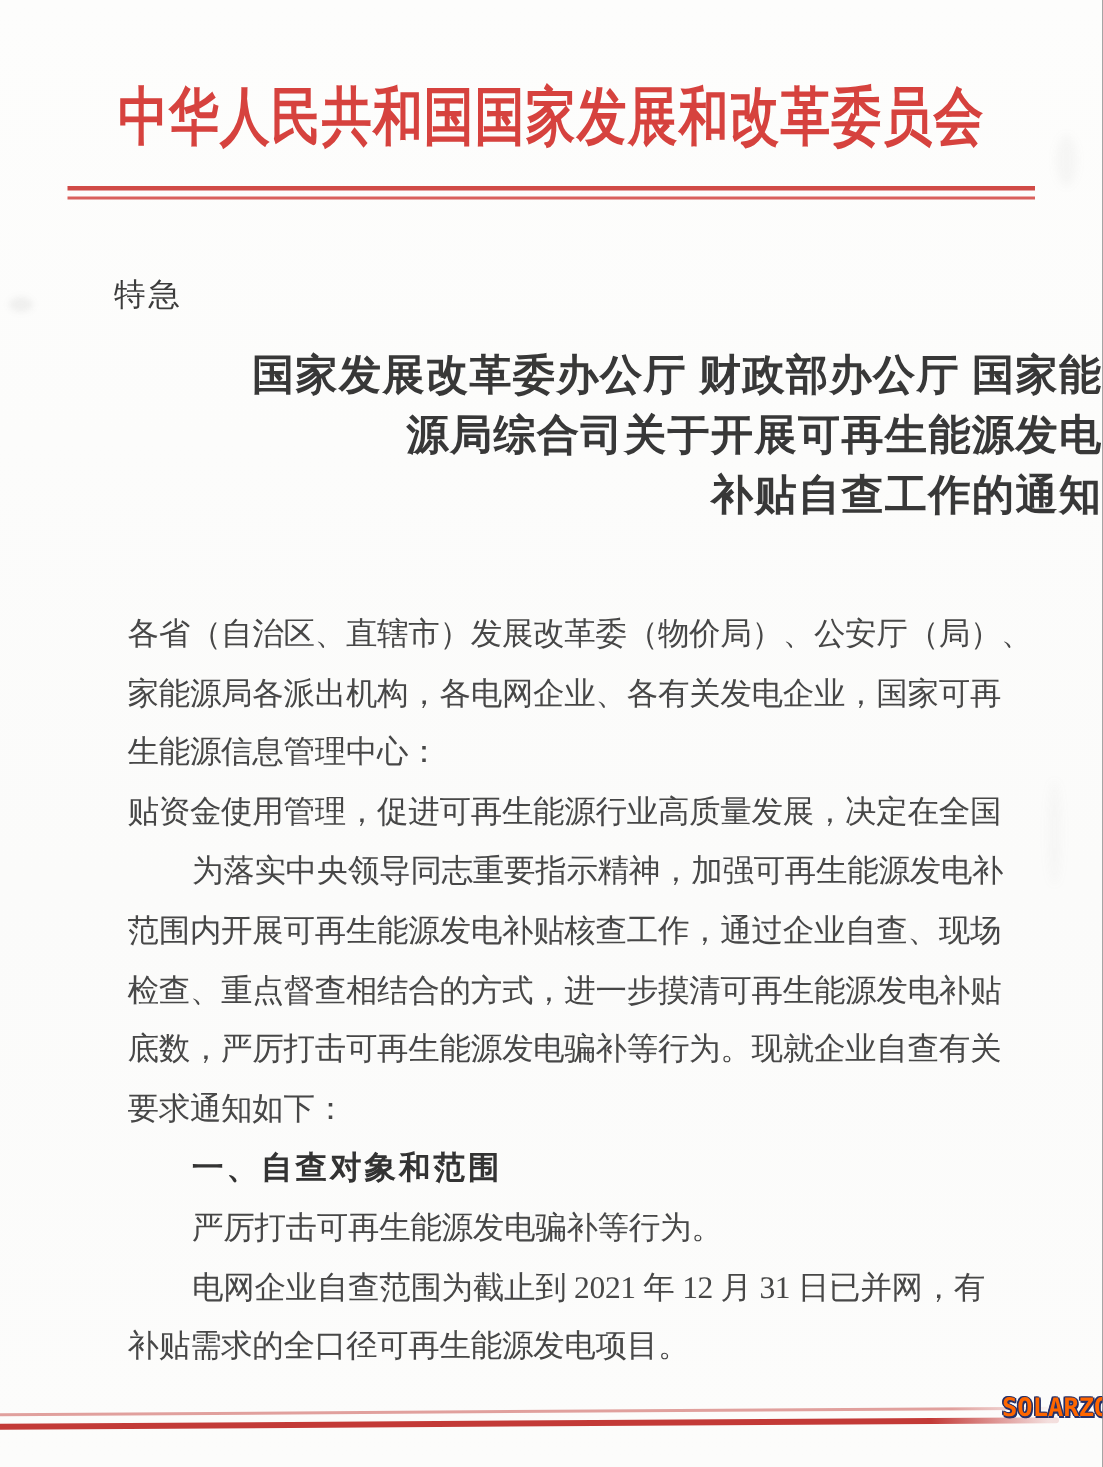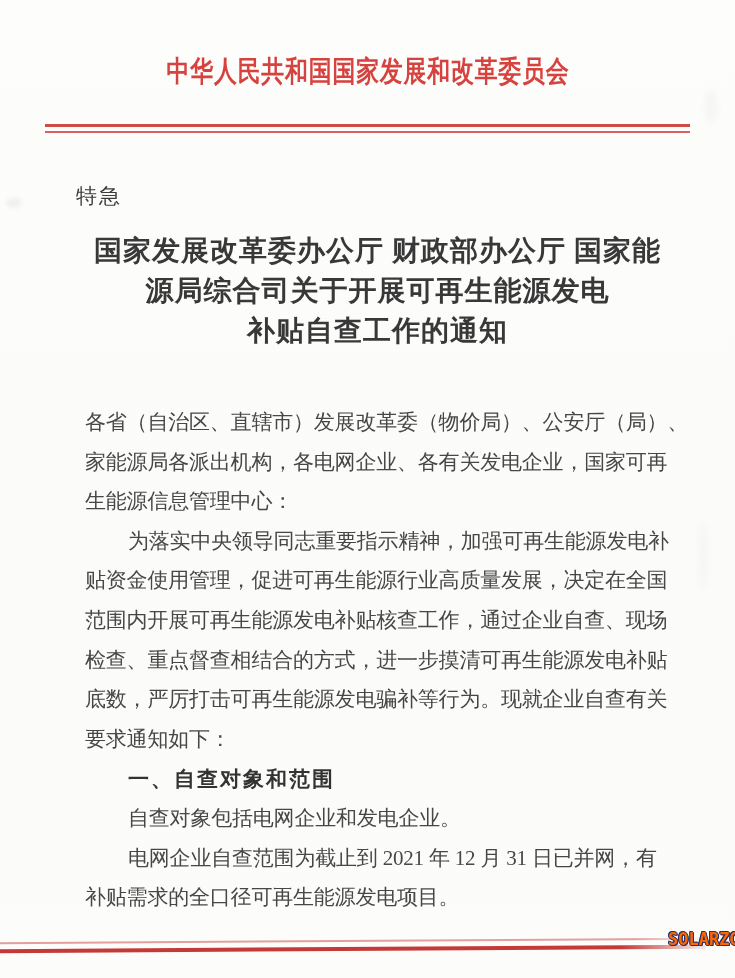--- a/index.html
+++ b/index.html
@@ -11,21 +11,21 @@
     background: linear-gradient(180deg, #fdfdfc 0%, #fbfbfa 60%, #fcfcfb 100%);
     overflow: hidden;
     font-family: "Liberation Serif", serif;
   }
 
   
   .letterhead {
     position: absolute;
     top: 56px; left: 0; right: 0;
     text-align: center;
-    font-size: 29px;
+    font-size: 42px;
     font-weight: bold;
     color: #d6423e;
     line-height: 1.1;
     white-space: nowrap;
   }
   .letterhead .squeeze {
     display: inline-block;
     transform: scaleX(0.79);
     transform-origin: center;
     letter-spacing: 1px;
@@ -51,21 +51,21 @@
     font-size: 21px;
     font-weight: normal;
     color: #3c3c3c;
     letter-spacing: 2px;
   }
 
   
   .doc-title {
     position: absolute;
     left: 0; right: 0; top: 231px;
-    text-align: center;
+    text-align: right;
     font-size: 28px;
     font-weight: bold;
     color: #383838;
     line-height: 40px;
     letter-spacing: 1px;
     white-space: nowrap;
     padding-left: 20px;
   }
 
   
@@ -144,29 +144,29 @@
     <div class="title-line">国家发展改革委办公厅 财政部办公厅 国家能</div>
     <div class="title-line">源局综合司关于开展可再生能源发电</div>
     <div class="title-line">补贴自查工作的通知</div>
   </div>
 
   <div class="doc-body">
     <div class="line">各省（自治区、直辖市）发展改革委（物价局）、公安厅（局）、</div>
     <div class="line">家能源局各派出机构，各电网企业、各有关发电企业，国家可再</div>
     <div class="line">生能源信息管理中心：</div>
 
+    <div class="line">贴资金使用管理，促进可再生能源行业高质量发展，决定在全国</div>
     <div class="line indent">为落实中央领导同志重要指示精神，加强可再生能源发电补</div>
-    <div class="line">贴资金使用管理，促进可再生能源行业高质量发展，决定在全国</div>
     <div class="line">范围内开展可再生能源发电补贴核查工作，通过企业自查、现场</div>
     <div class="line">检查、重点督查相结合的方式，进一步摸清可再生能源发电补贴</div>
     <div class="line">底数，严厉打击可再生能源发电骗补等行为。现就企业自查有关</div>
     <div class="line">要求通知如下：</div>
 
     <div class="line indent heading">一、自查对象和范围</div>
-    <div class="line indent">自查对象包括电网企业和发电企业。</div>
+    <div class="line indent">严厉打击可再生能源发电骗补等行为。</div>
     <div class="line indent">电网企业自查范围为截止到 2021 年 12 月 31 日已并网，有</div>
     <div class="line">补贴需求的全口径可再生能源发电项目。</div>
   </div>
 
   <div class="bottom-rule">
     <div class="thin"></div>
     <div class="thick"></div>
   </div>
 
   <div class="watermark">SOLARZOOM</div>

